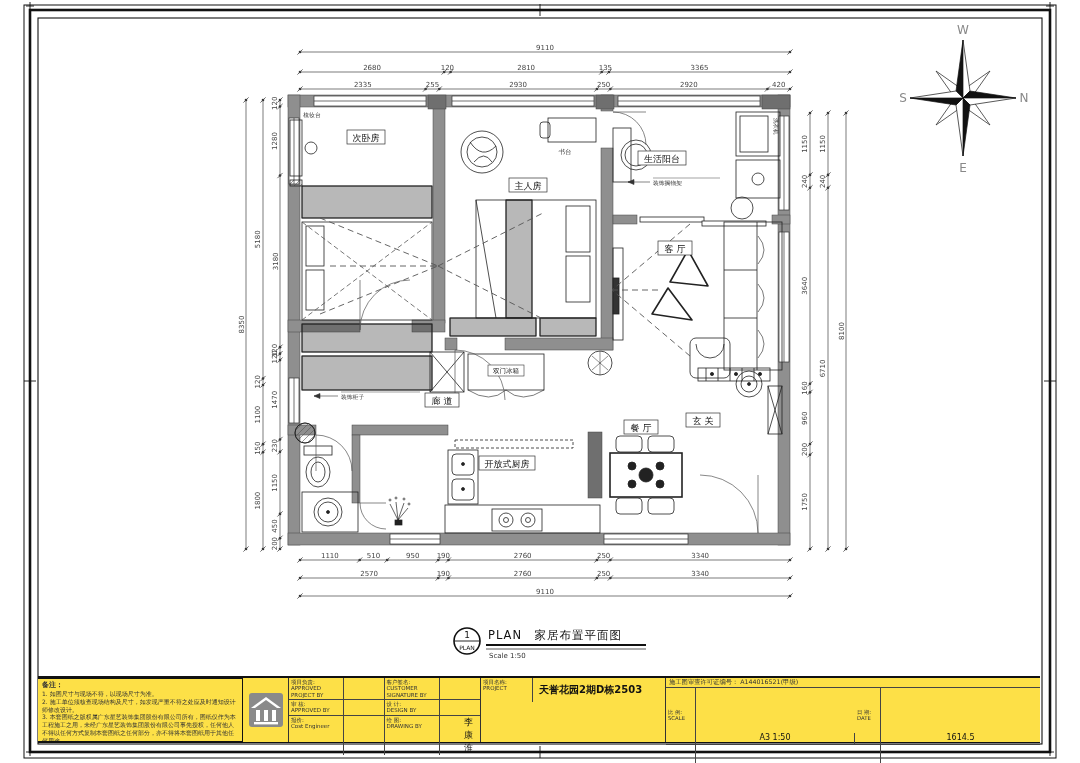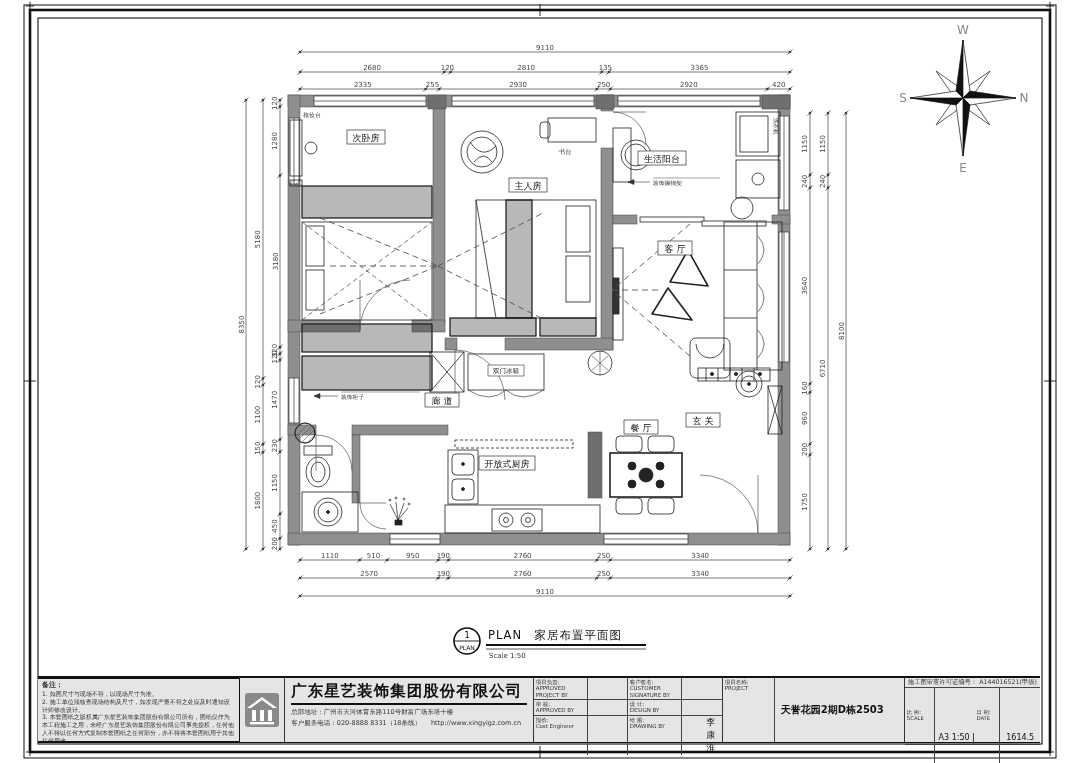--- a/index.html
+++ b/index.html
@@ -2,39 +2,39 @@
 <html><head>
 <meta charset="utf-8">
 <style>
   html,body{margin:0;padding:0;background:#fff;}
   body{font-family:"DejaVu Sans","Liberation Sans",sans-serif;}
   #sheet{position:relative;width:1080px;height:763px;background:#fff;overflow:hidden;}
   #plan-svg{position:absolute;left:0;top:0;}
   
   #titleblock{position:absolute;left:38px;top:676px;width:1002px;height:67px;
     border-top:2.2px solid #111;border-bottom:1.4px solid #111;display:flex;
-    font-size:6px;color:#222;background:#e5e5e5;box-sizing:border-box;}
+    font-size:6px;color:#222;background:#fde047;box-sizing:border-box;}
   #titleblock *{box-sizing:border-box;}
   .tb-notes{width:205px;border:1.4px solid #111;border-left:none;padding:2px 4px 1px 4px;
     font-size:6px;line-height:1.3;color:#333;overflow:hidden;}
   .tb-notes .nt{font-weight:bold;font-size:7px;}
   .tb-logo{width:46px;border-right:1px solid #333;display:flex;align-items:center;justify-content:center;}
   .tb-company{width:252px;border-right:1px solid #333;padding:3px 6px 1px 6px;overflow:hidden;}
   .tb-company .cname{font-size:15.5px;font-weight:bold;letter-spacing:1px;color:#111;
     border-bottom:2px solid #111;padding-bottom:1px;white-space:nowrap;}
   .tb-company .caddr{font-size:6.5px;margin-top:3px;color:#333;white-space:nowrap;}
   .tb-company .cphone{font-size:6.5px;margin-top:2px;color:#333;white-space:nowrap;display:flex;gap:10px;}
   .tb-sign{width:192px;border-right:1px solid #333;display:grid;
     grid-template-columns:1fr 1fr;grid-template-rows:1fr 1fr 1fr;}
   .sg{border-right:.8px solid #444;border-bottom:.8px solid #444;display:flex;gap:24px;}
   .sg:nth-child(2n){border-right:none;}
   .sg:nth-child(5),.sg:nth-child(6){border-bottom:none;}
   .sg .lbl{width:58%;border-right:.8px solid #444;padding:1px 2px;font-size:5.5px;line-height:1.15;color:#333;}
   .sg .val{flex:1;display:flex;align-items:center;justify-content:center;font-size:9px;color:#111;}
-  .tb-proj{width:185px;border-right:1px solid #333;display:flex;flex-direction:column;}
+  .tb-proj{width:185px;border-right:1px solid #333;display:flex;flex-direction:row;}
   .tp-row{display:flex;border-bottom:.8px solid #444;}
   .tp-row:last-child{border-bottom:none;flex:1;}
   .tp-row .lbl{width:52px;border-right:.8px solid #444;padding:1px 2px;font-size:5.5px;line-height:1.15;color:#333;}
   .tp-row .val1{flex:1;display:flex;align-items:center;padding-left:6px;font-size:10px;font-weight:bold;color:#111;}
   .tp-row .val2{flex:1;display:flex;align-items:center;justify-content:center;font-size:12px;font-weight:bold;color:#111;}
   .tb-right{flex:1;display:flex;flex-direction:column;}
   .tr-permit{height:22px;border-bottom:.8px solid #444;display:flex;align-items:center;
     padding:0 3px;font-size:6.3px;color:#333;white-space:nowrap;}
   .tr-grid{flex:1;display:grid;grid-template-columns:30px 1fr 26px 1fr;grid-template-rows:1fr 1fr;}
   .tg{border-right:.8px solid #444;border-bottom:.8px solid #444;display:flex;flex-direction:column;
@@ -587,28 +587,20 @@
     <svg width="36" height="36" viewBox="0 0 36 36">
       <rect x="1" y="1" width="34" height="34" rx="3" fill="#8a8a8a"></rect>
       <polygon points="18,5 33,16 3,16" fill="#fff"></polygon>
       <polygon points="18,8 29,16 7,16" fill="#8a8a8a"></polygon>
       <rect x="8" y="18" width="4" height="11" fill="#fff"></rect>
       <rect x="16" y="18" width="4" height="11" fill="#fff"></rect>
       <rect x="24" y="18" width="4" height="11" fill="#fff"></rect>
       <rect x="6" y="30" width="24" height="2.4" fill="#fff"></rect>
     </svg>
   </div>
-  <div class="tb-company">
-    <div class="cname">广东星艺装饰集团股份有限公司</div>
-    <div class="caddr">总部地址：广州市天河体育东路110号财富广场东塔十楼</div>
-    <div class="cphone">
-      <span>客户服务电话：020-8888 8331（18条线）</span>
-      <span>http://www.xingyigz.com.cn</span>
-    </div>
-  </div>
   <div class="tb-sign">
     <div class="sg">
       <div class="lbl">
             <div>项目负责:</div>
             <div>APPROVED PROJECT BY</div>
           </div>
       <div class="val"></div>
     </div>
     <div class="sg">
       <div class="lbl">

